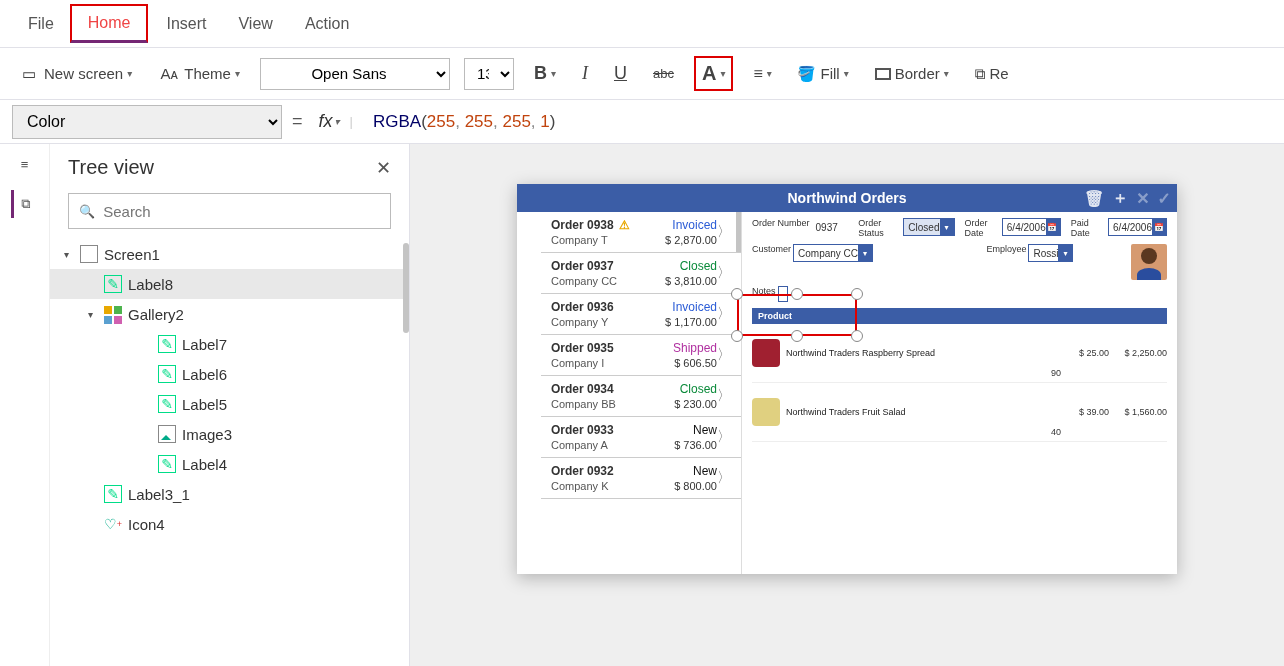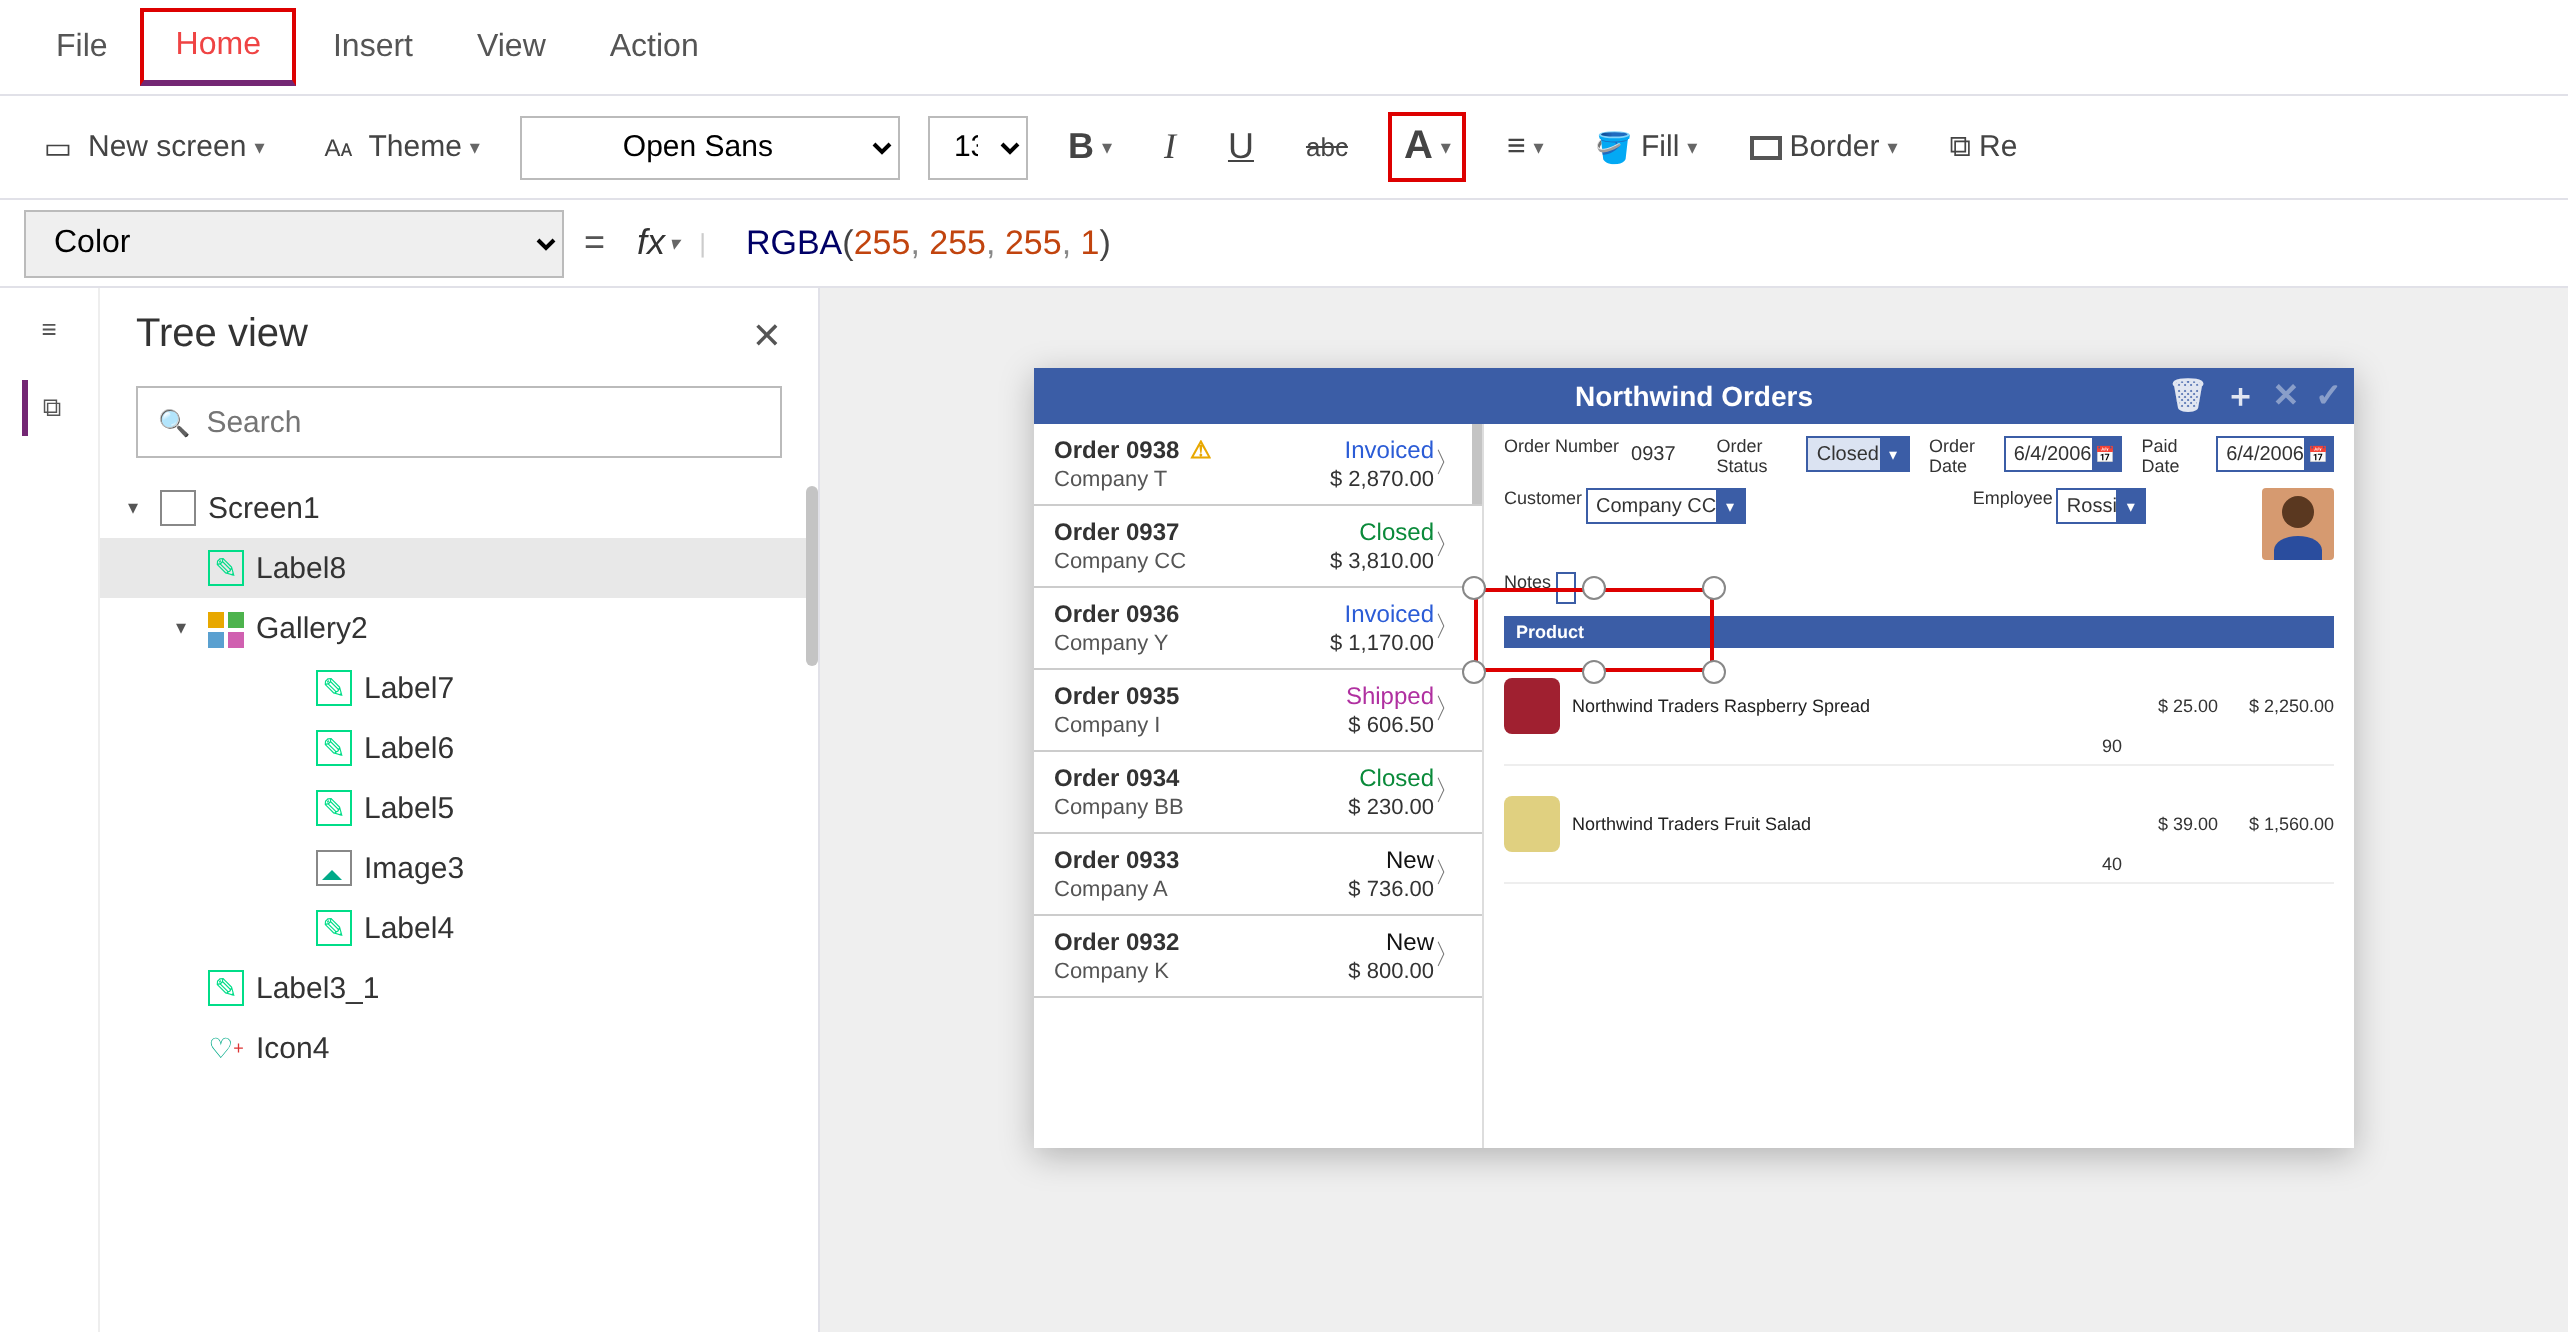--- a/index.html
+++ b/index.html
@@ -61,21 +61,21 @@
   .ico.icon4 { position: relative; }
 
   
   .canvas { flex: 1; background: #efefef; display: flex; align-items: flex-start; justify-content: center; padding-top: 40px; }
   .app { width: 660px; height: 390px; background: #fff; box-shadow: 0 4px 16px rgba(0,0,0,0.25); display: flex; flex-direction: column; }
   .apptitle { height: 28px; background: #3b5da6; color: #fff; display: flex; align-items: center; justify-content: center; font-weight: 600; position: relative; font-size: 14px; }
   .apptitle .actions { position: absolute; right: 6px; display: flex; gap: 8px; align-items: center; }
   .apptitle .actions span { font-size: 16px; cursor: pointer; opacity: 0.85; }
   .appbody { flex: 1; display: flex; overflow: hidden; }
 
-  .orderlist { width: 225px; border-right: 1px solid #ddd; overflow-y: auto; position: relative; }
+  .orderlist { width: 225px; border-right: 1px solid #ddd; overflow-y: auto; position: relative; padding-left: 24px; }
   .orderlist .thumb { position: absolute; right: 0; top: 0; width: 5px; height: 40px; background: #c4c4c4; }
   .orow { border-bottom: 1px solid #ccc; padding: 6px 10px; display: grid; grid-template-columns: 1fr 70px 14px; align-items: center; row-gap: 2px; font-size: 12px; }
   .orow .oid { font-weight: 700; color: #333; }
   .orow .warn { color: #e8a800; margin-left: 2px; }
   .orow .ostat { text-align: right; font-weight: 500; }
   .orow .ocomp { grid-column: 1; color: #555; font-size: 11px; }
   .orow .oprice { grid-column: 2; text-align: right; font-size: 11px; }
   .orow .go { grid-row: 1 / span 2; grid-column: 3; color: #777; font-size: 14px; text-align: right; }
   .stat-invoiced { color: #2b5cd6; }
   .stat-closed { color: #0a8a3a; }
@@ -116,21 +116,21 @@
   <div class="item">Action</div>
 </div>
 
 <div class="ribbon">
   <div class="btn">
     <span class="icon-box">▭</span>
     <span>New screen</span>
     <span class="chev">▾</span>
   </div>
   <div class="btn">
-    <span class="icon-box" style="font-size:12px">Aᴀ</span>
+    <span class="icon-box" style="font-size:15px">Aᴀ</span>
     <span>Theme</span>
     <span class="chev">▾</span>
   </div>
   <select class="font-sel">
     <option>Open Sans</option>
   </select>
   <select class="size-sel">
     <option>13</option>
   </select>
   <div class="btn">

